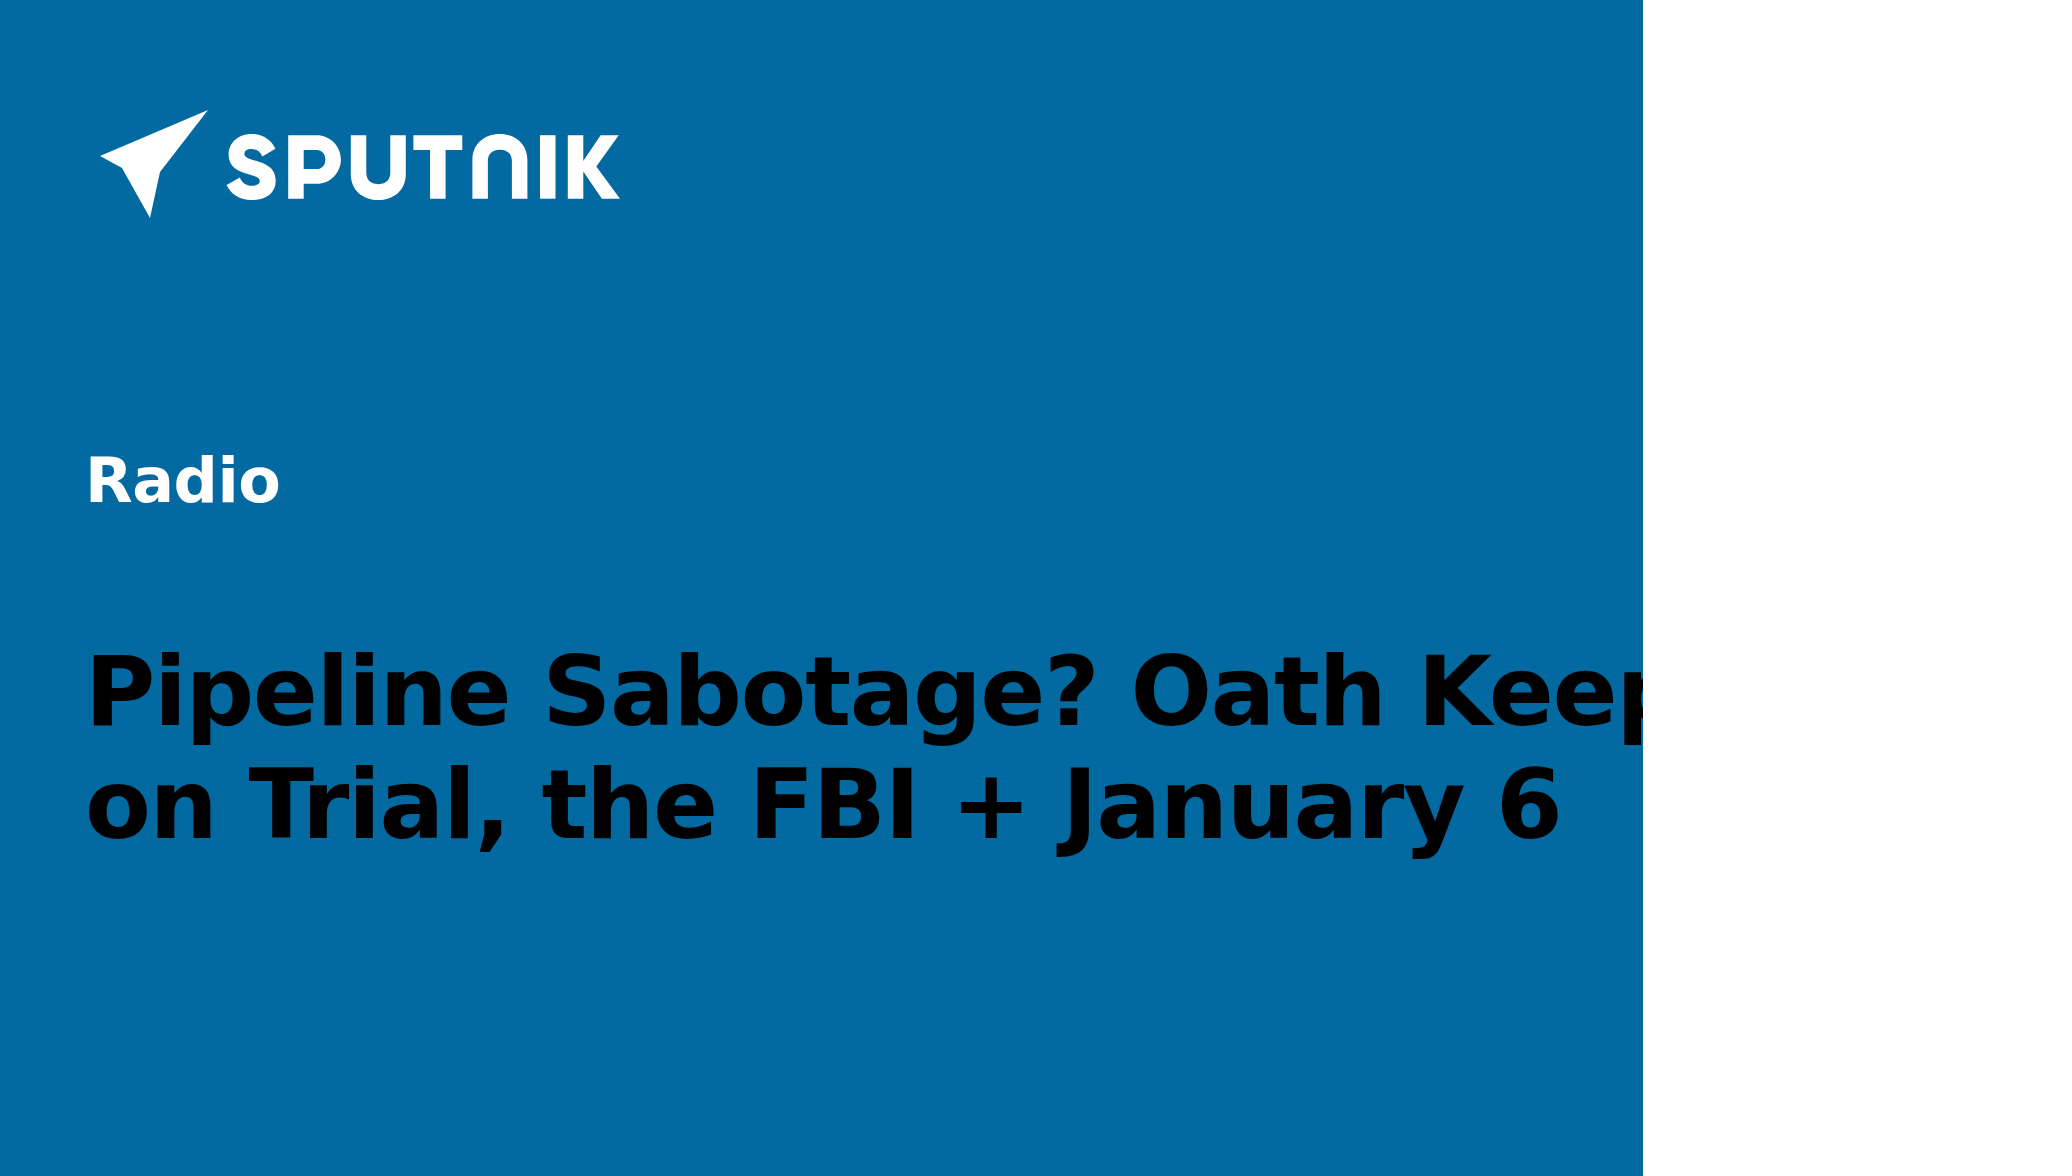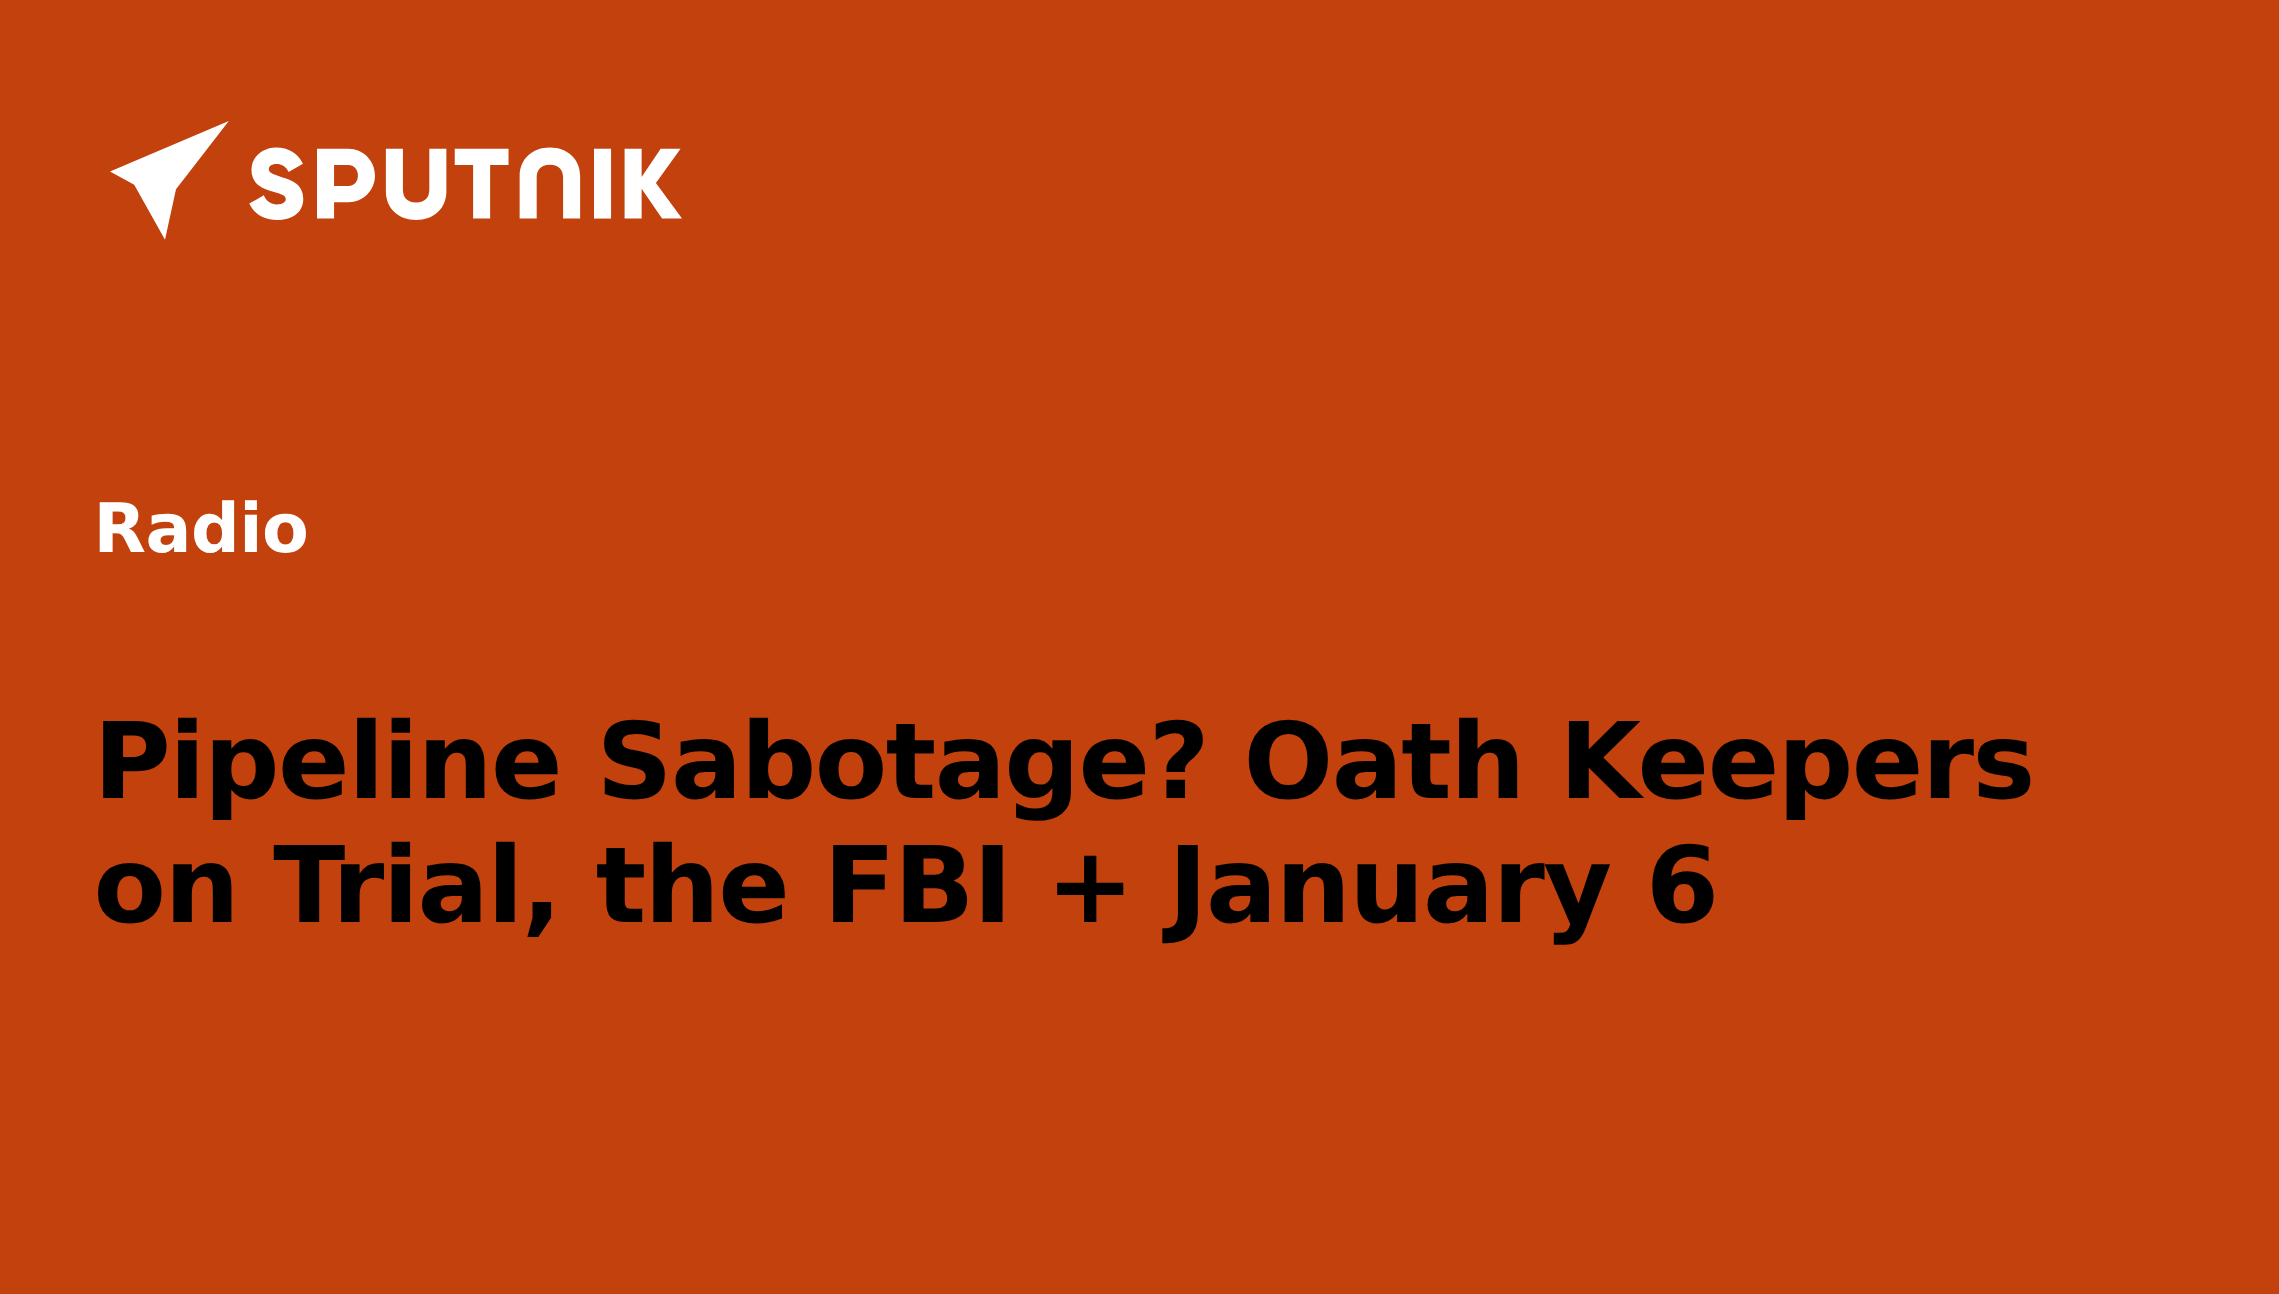--- a/index.html
+++ b/index.html
@@ -10,23 +10,23 @@
 
   body {
     width: 2072px;
     height: 1176px;
     overflow: hidden;
     font-family: "Liberation Sans", sans-serif;
   }
 
   .card {
     position: relative;
-    width: 2072px;
+    width: 1643px;
     height: 1176px;
-    background: #c2410c;
+    background: #0369a1;
     box-sizing: border-box;
     overflow: hidden;
   }
 
   
   .logo {
     position: absolute;
     left: 100px;
     top: 108px;
     display: flex;

